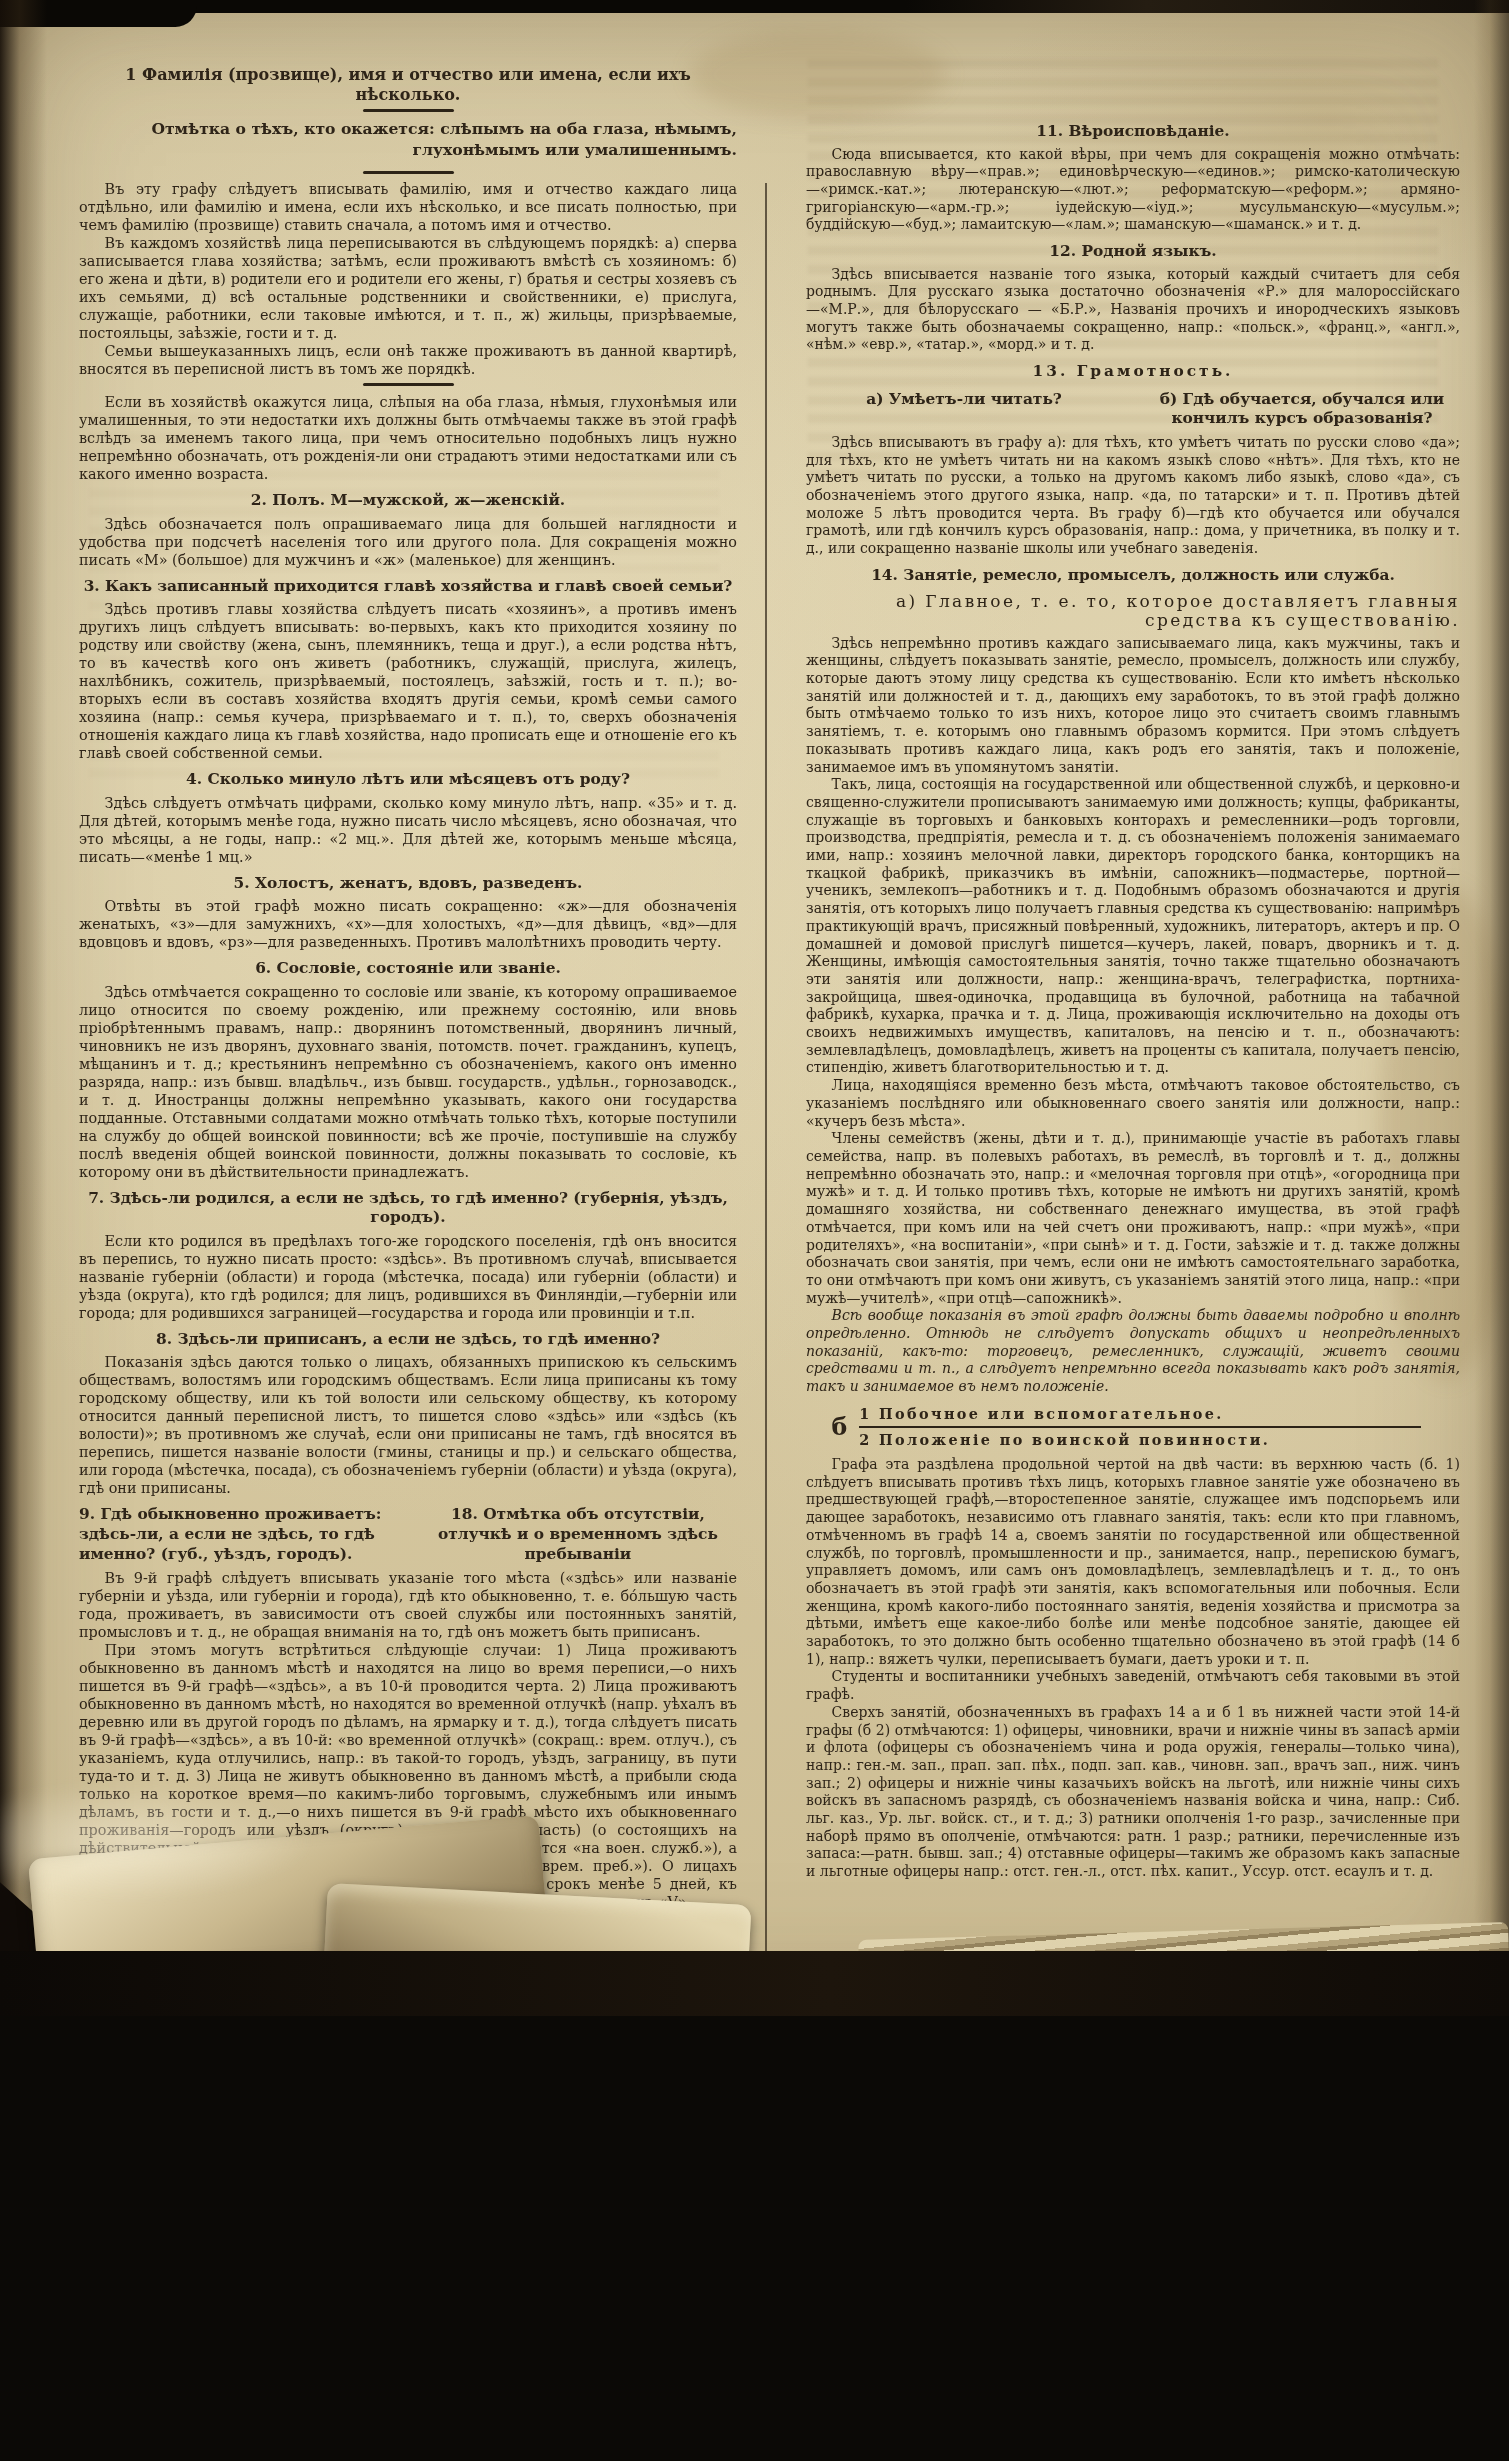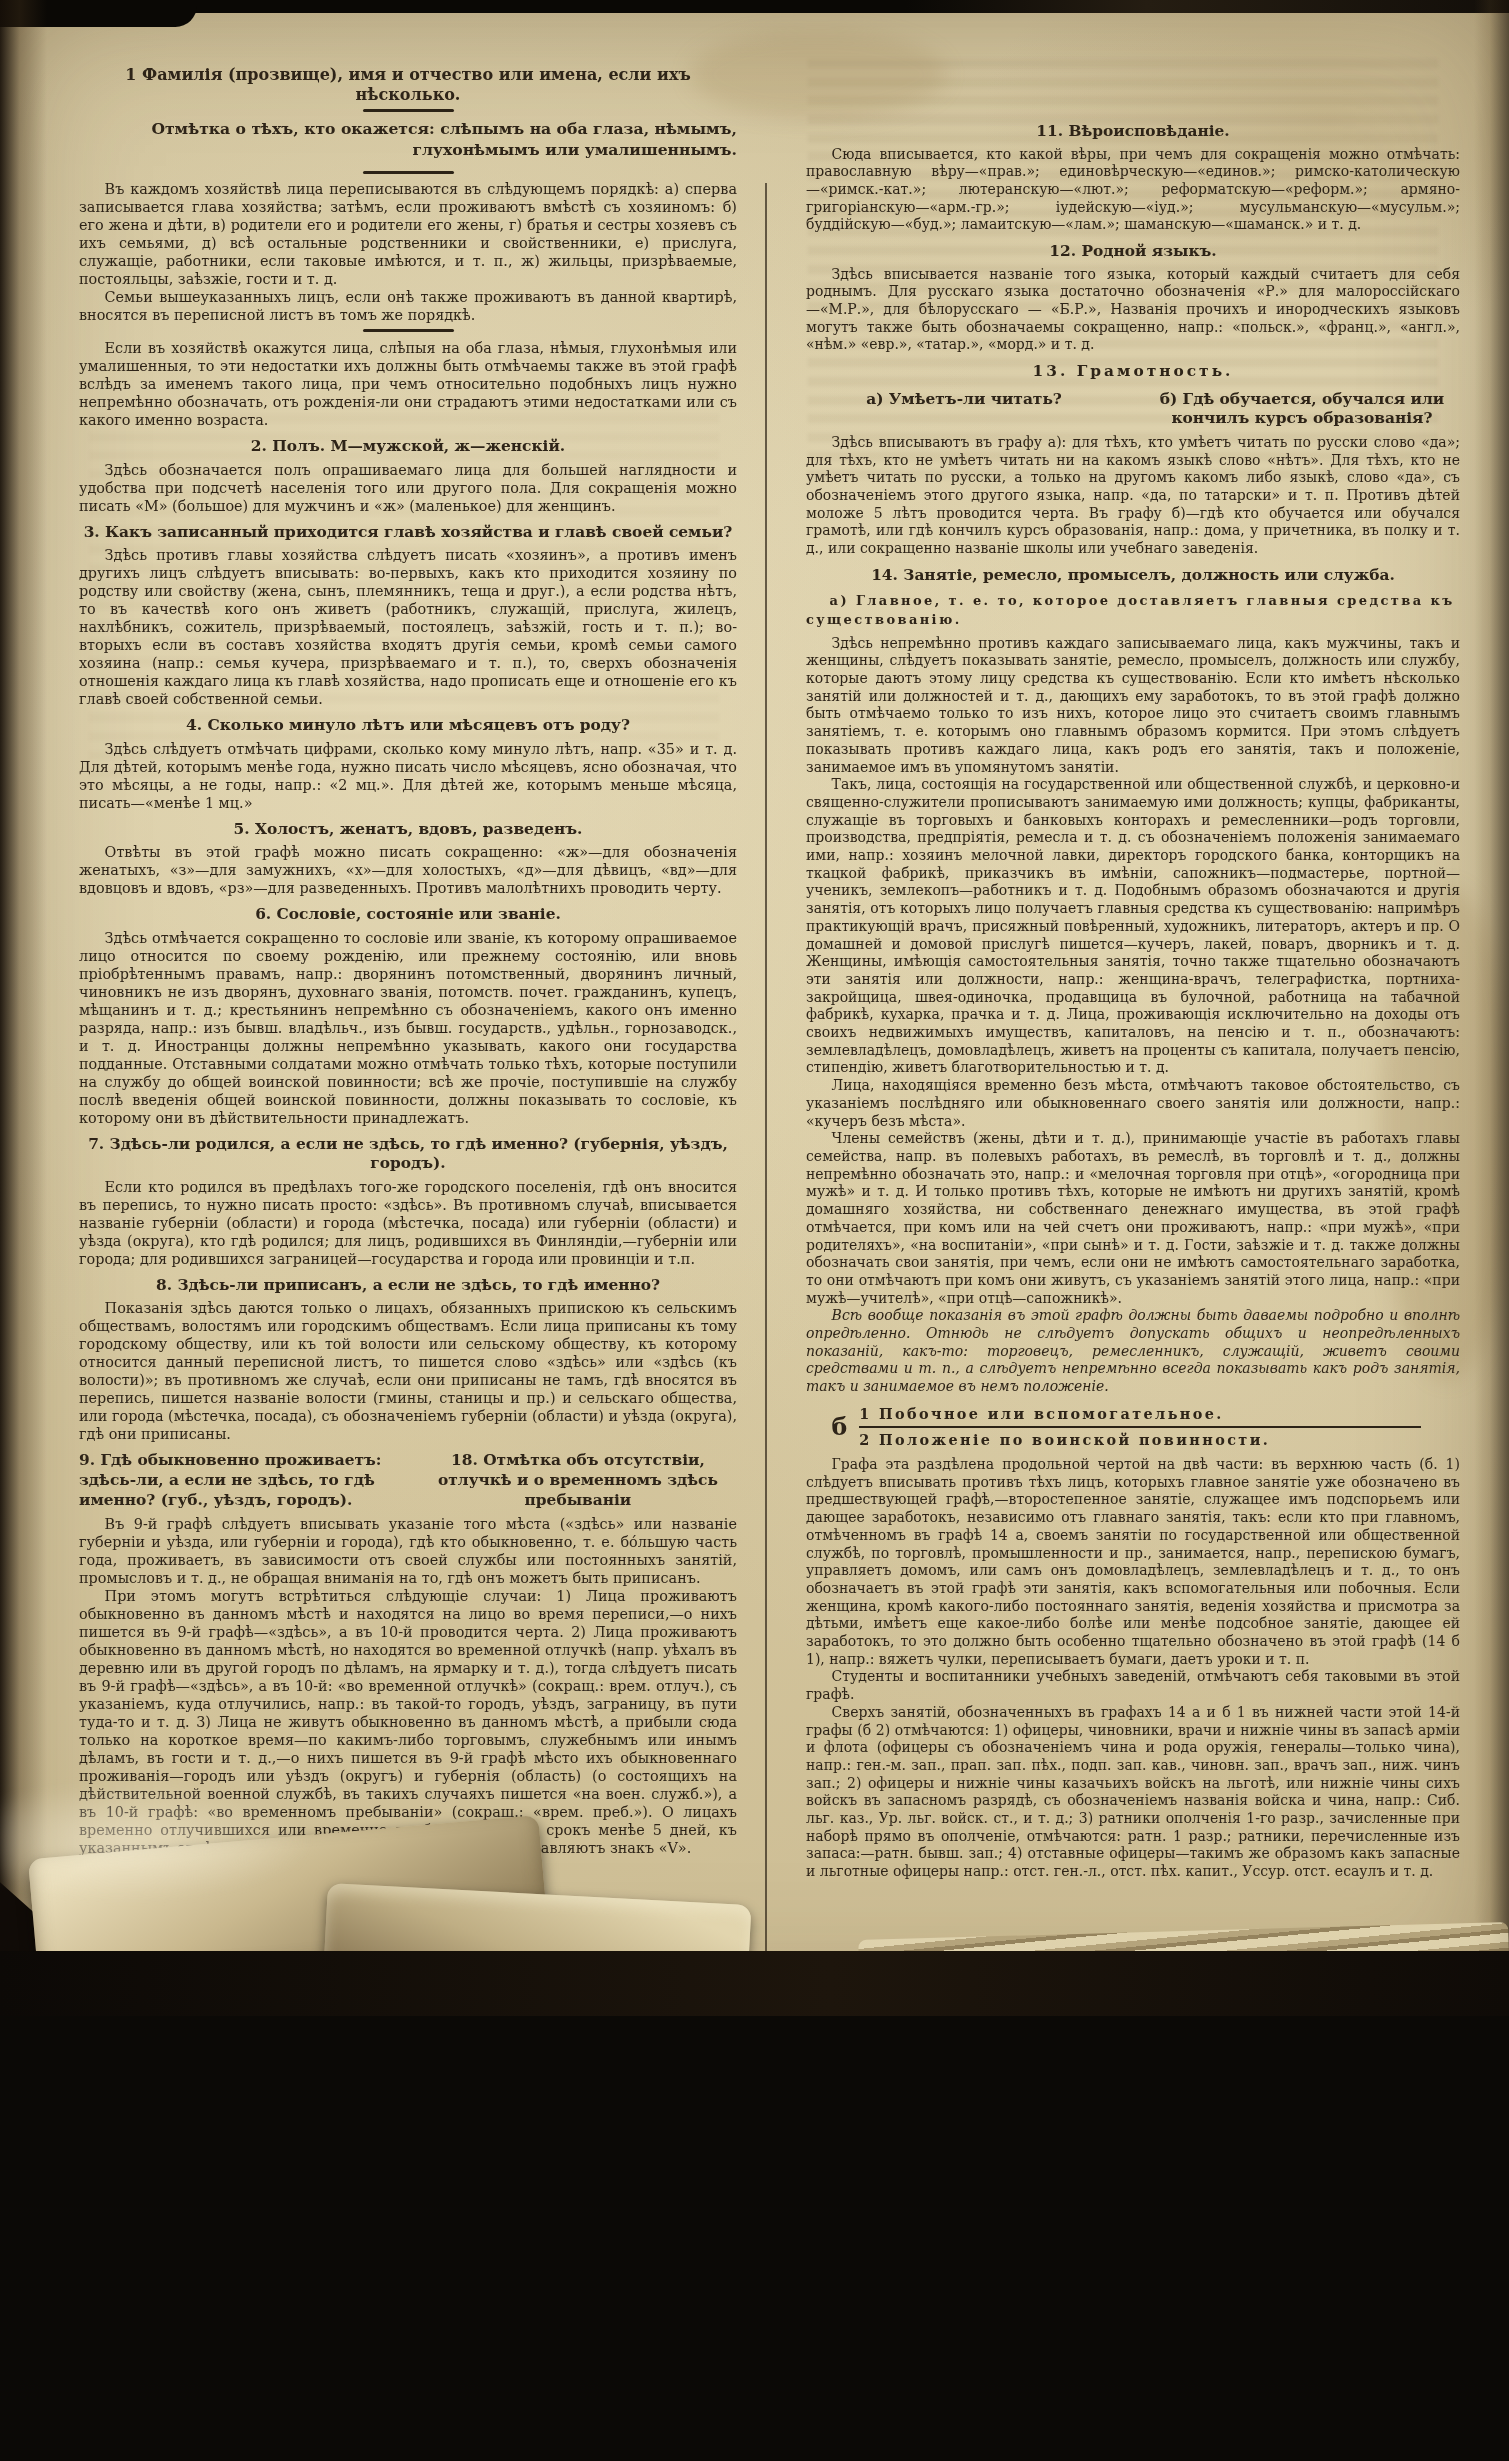--- a/index.html
+++ b/index.html
@@ -23,21 +23,21 @@
   .col-right .body{font-size:14px;line-height:17.7px;}
   .q-head{font-weight:bold;font-size:15.4px;line-height:19.7px;text-align:center;margin:7.9px 0 3.9px;}
   .q-head.lead{margin-top:0;font-size:16px;}
   .q-subhead{font-weight:bold;font-size:15.6px;line-height:20.7px;text-align:right;margin:2px 0 10px;}
   .rule{width:91px;height:3px;background:#2c2316;margin:4.9px auto 6.9px;border-radius:2px;}
   .split{display:flex;align-items:flex-start;margin:7.9px 0 4.9px;}
   .split .vdiv{width:2px;background:#2c2316;margin:0 9.9px;}
   .split-cell{flex:1;}
   .split-cell .q-head{margin:0;text-align:left;}
   .split-cell.center .q-head{text-align:center;}
-  .spaced{letter-spacing:2.4px;font-weight:bold;font-size:13px;line-height:18.7px;text-align:left;
+  .spaced{letter-spacing:2.4px;font-weight:normal;font-size:17px;line-height:18.7px;text-align:right;
           text-indent:23.6px;margin:6.9px 0 4.9px;}
   .italicp{font-style:italic;}
   .bblock{display:flex;align-items:center;margin:8.9px 0 5.9px;}
   .blabel{font-weight:bold;font-size:23.6px;padding:0 11.8px 0 25.6px;}
   .bitems{flex:1;}
   .bitem{font-weight:bold;letter-spacing:2.4px;font-size:14.4px;line-height:18.7px;}
   .midrule{height:2px;background:#2c2316;margin:3px 39px 3px 0;}
   .footer{position:absolute;z-index:7;font-family:"DejaVu Sans", sans-serif;font-size:10.3px;
           letter-spacing:1px;color:#4a3c26;}
   .footer.left{left:102px;top:2360px;}
@@ -78,20 +78,21 @@
   <div class="ghost" style="left:89px;top:414px;width:630px;height:374px;opacity:.5;"></div>
   <div class="stain" style="left:138px;top:2167px;width:296px;height:167px;background:rgba(150,118,66,.22);"></div>
   <div class="stain" style="left:1379px;top:887px;width:138px;height:493px;background:rgba(140,110,60,.18);"></div>
   <div class="stain" style="left:690px;top:29.6px;width:256px;height:89px;background:rgba(150,120,70,.18);"></div>
 
   <div class="col col-left">
     <div class="q-head lead">1  Фамилія (прозвище), имя и отчество или имена, если ихъ нѣсколько.</div>
     <div class="rule"></div>
     <div class="q-subhead">Отмѣтка о тѣхъ, кто окажется: слѣпымъ на оба глаза, нѣмымъ, глухонѣмымъ или умалишеннымъ.</div>
     <div class="rule"></div>
+    <p class="body">Въ эту графу слѣдуетъ вписывать фамилію, имя и отчество каждаго лица отдѣльно, или фамилію и имена, если ихъ нѣсколько, и все писать полностью, при чемъ фамилію (прозвище) ставить сначала, а потомъ имя и отчество.</p>
     <p class="body">Въ каждомъ хозяйствѣ лица переписываются въ слѣдующемъ порядкѣ: а) сперва записывается глава хозяйства; затѣмъ, если проживаютъ вмѣстѣ съ хозяиномъ: б) его жена и дѣти, в) родители его и родители его жены, г) братья и сестры хозяевъ съ ихъ семьями, д) всѣ остальные родственники и свойственники, е) прислуга, служащіе, работники, если таковые имѣются, и т. п., ж) жильцы, призрѣваемые, постояльцы, заѣзжіе, гости и т. д.</p>
     <p class="body">Семьи вышеуказанныхъ лицъ, если онѣ также проживаютъ въ данной квартирѣ, вносятся въ переписной листъ въ томъ же порядкѣ.</p>
     <div class="rule"></div>
     <p class="body">Если въ хозяйствѣ окажутся лица, слѣпыя на оба глаза, нѣмыя, глухонѣмыя или умалишенныя, то эти недостатки ихъ должны быть отмѣчаемы также въ этой графѣ вслѣдъ за именемъ такого лица, при чемъ относительно подобныхъ лицъ нужно непремѣнно обозначать, отъ рожденія-ли они страдаютъ этими недостатками или съ какого именно возраста.</p>
 
     <div class="q-head">2. Полъ. М—мужской, ж—женскій.</div>
     <p class="body">Здѣсь обозначается полъ опрашиваемаго лица для большей наглядности и удобства при подсчетѣ населенія того или другого пола. Для сокращенія можно писать «М» (большое) для мужчинъ и «ж» (маленькое) для женщинъ.</p>
 
     <div class="q-head">3. Какъ записанный приходится главѣ хозяйства и главѣ своей семьи?</div>
     <p class="body">Здѣсь противъ главы хозяйства слѣдуетъ писать «хозяинъ», а противъ именъ другихъ лицъ слѣдуетъ вписывать: во-первыхъ, какъ кто приходится хозяину по родству или свойству (жена, сынъ, племянникъ, теща и друг.), а если родства нѣтъ, то въ качествѣ кого онъ живетъ (работникъ, служащій, прислуга, жилецъ, нахлѣбникъ, сожитель, призрѣваемый, постоялецъ, заѣзжій, гость и т. п.); во-вторыхъ если въ составъ хозяйства входятъ другія семьи, кромѣ семьи самого хозяина (напр.: семья кучера, призрѣваемаго и т. п.), то, сверхъ обозначенія отношенія каждаго лица къ главѣ хозяйства, надо прописать еще и отношеніе его къ главѣ своей собственной семьи.</p>

